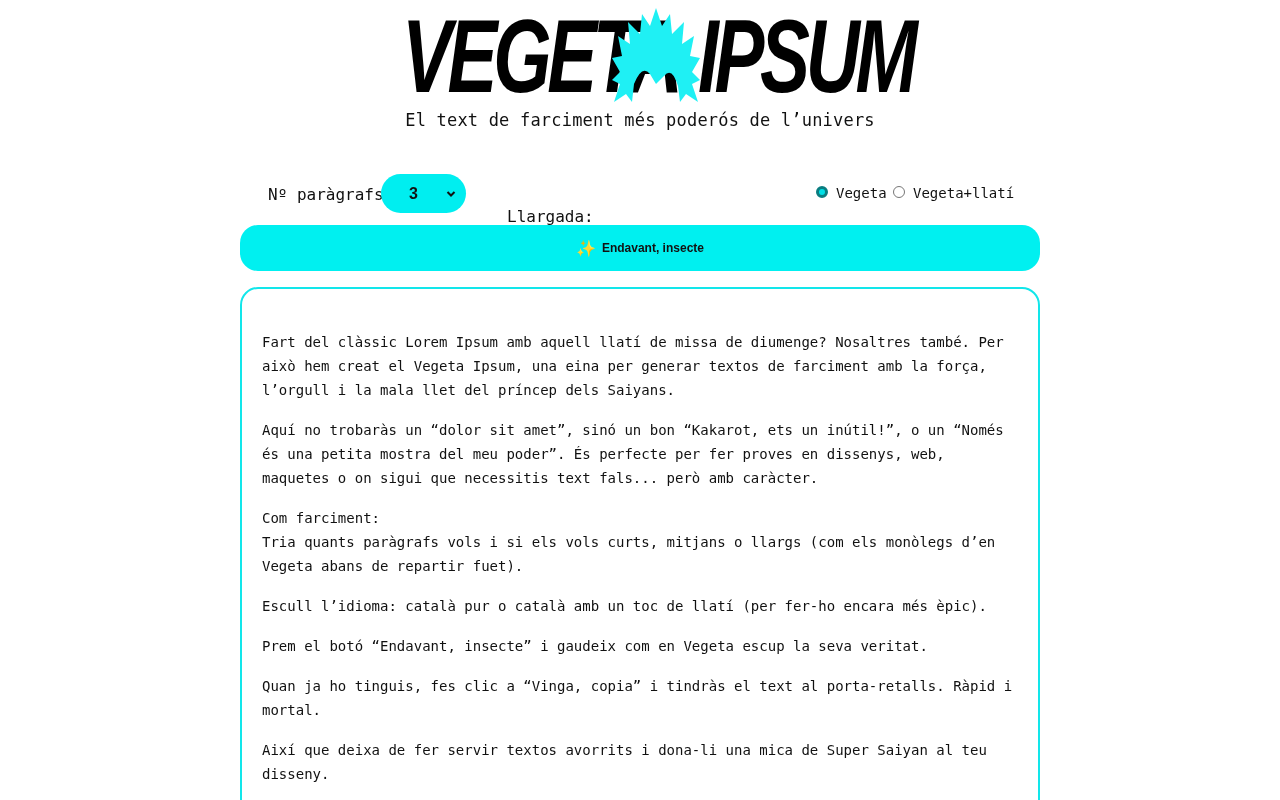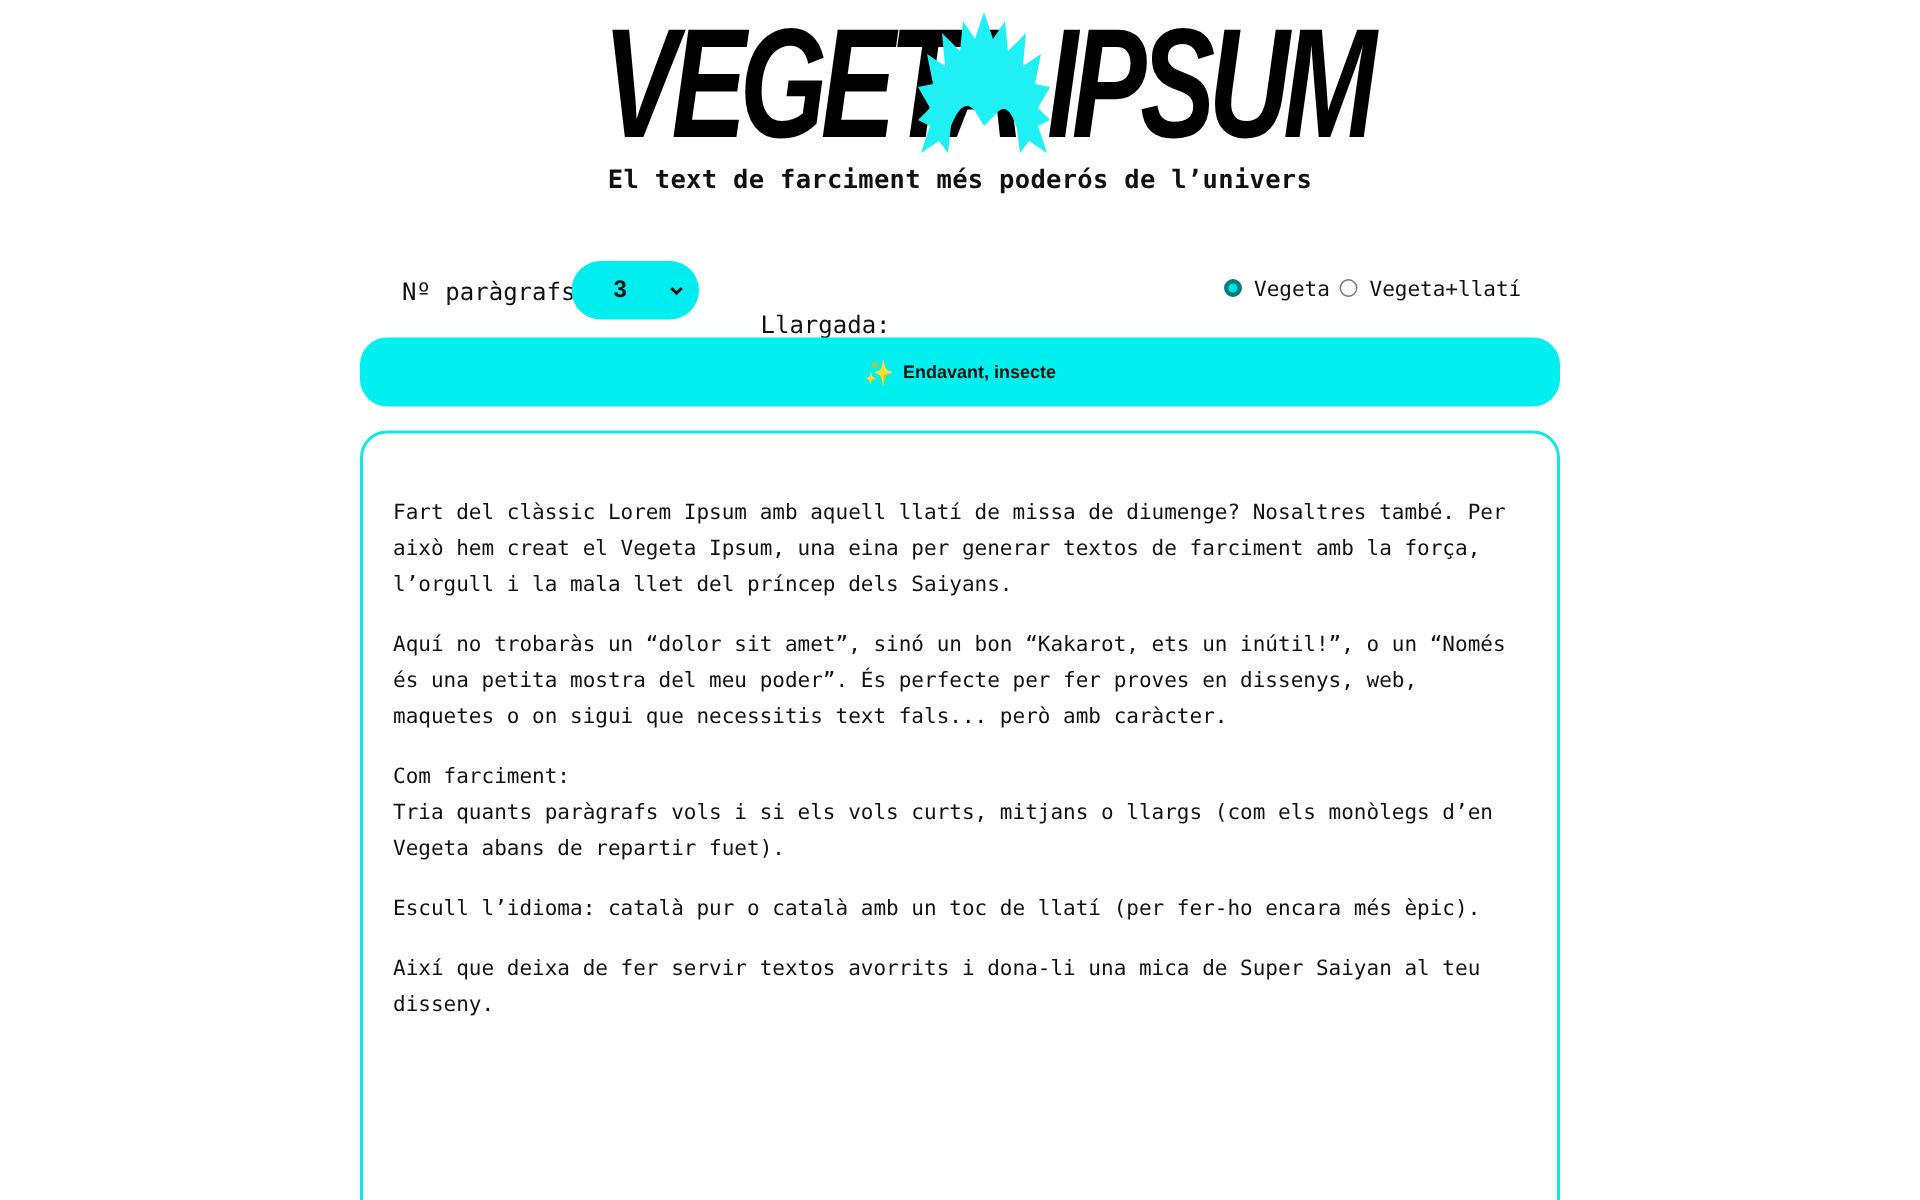--- a/index.html
+++ b/index.html
@@ -3,21 +3,21 @@
   <meta charset="utf-8">
   <style>
     html, body { margin: 0; padding: 0; background: #ffffff; }
     body { width: 1280px; height: 800px; overflow: hidden; position: relative; font-family: "DejaVu Sans Mono", monospace; color: #111; }
     .header { position: absolute; left: 0; top: 0; width: 1280px; height: 140px; }
     .logo { position: absolute; left: 402px; top: 6px; width: 480px; height: 100px; }
     .logo-word { position: absolute; top: 0; font-family: "Liberation Sans", sans-serif; font-weight: 700; font-style: italic; font-size: 104px; line-height: 100px; letter-spacing: -6px; color: #000; transform: scaleX(0.72); transform-origin: left top; white-space: nowrap; }
     .logo-word.left { left: 0; }
     .logo-word.right { left: 296px; }
     .flame { position: absolute; left: 208px; top: 0; width: 92px; height: 100px; }
-    .tagline { position: absolute; left: 0; top: 110px; width: 1280px; text-align: center; font-family: "DejaVu Sans Mono", monospace; font-weight: 700; font-size: 17px; color: #111; letter-spacing: 0.2px; }
+    .tagline { position: absolute; left: 0; top: 110px; width: 1280px; text-align: center; font-family: "DejaVu Sans Mono", monospace; font-weight: 400; font-size: 17px; color: #111; letter-spacing: 0.2px; }
 
     .controls { position: absolute; left: 240px; top: 174px; width: 800px; height: 40px; }
     .ctl-label { position: absolute; top: 11px; font-size: 16px; color: #111; }
     .select { position: absolute; top: 0; height: 39px; border-radius: 20px; background: #00eef0; border: none; display: flex; align-items: center; font-family: "Liberation Sans", sans-serif; font-weight: 700; font-size: 16px; color: #111; box-sizing: border-box; cursor: pointer; }
     .select .val { flex: 1; text-align: center; }
     .select .chev { width: 10px; height: 10px; margin-right: 10px; }
     .radio { position: absolute; top: 12px; width: 12px; height: 12px; border-radius: 50%; box-sizing: border-box; cursor: pointer; }
     .radio.on { background: #00e0e6; border: 3px solid #0a7d80; }
     .radio.off { background: #fff; border: 1px solid #777; }
     .radio-label { position: absolute; top: 11px; font-size: 14px; color: #111; cursor: pointer; }
@@ -64,14 +64,16 @@
   <span class="sparkle">✨</span>
   <span class="lbl">Endavant, insecte</span>
 </div>
 
 <div class="output">
   <p>Fart del clàssic Lorem Ipsum amb aquell llatí de missa de diumenge? Nosaltres també. Per això hem creat el Vegeta Ipsum, una eina per generar textos de farciment amb la força, l’orgull i la mala llet del príncep dels Saiyans.</p>
   <p>Aquí no trobaràs un “dolor sit amet”, sinó un bon “Kakarot, ets un inútil!”, o un “Només és una petita mostra del meu poder”. És perfecte per fer proves en dissenys, web, maquetes o on sigui que necessitis text fals... però amb caràcter.</p>
   <p>Com farciment:
 Tria quants paràgrafs vols i si els vols curts, mitjans o llargs (com els monòlegs d’en Vegeta abans de repartir fuet).</p>
   <p>Escull l’idioma: català pur o català amb un toc de llatí (per fer-ho encara més èpic).</p>
+  <p>Prem el botó “Endavant, insecte” i gaudeix com en Vegeta escup la seva veritat.</p>
+  <p>Quan ja ho tinguis, fes clic a “Vinga, copia” i tindràs el text al porta-retalls. Ràpid i mortal.</p>
   <p>Així que deixa de fer servir textos avorrits i dona-li una mica de Super Saiyan al teu disseny.</p>
 </div>
 
 </body></html>

